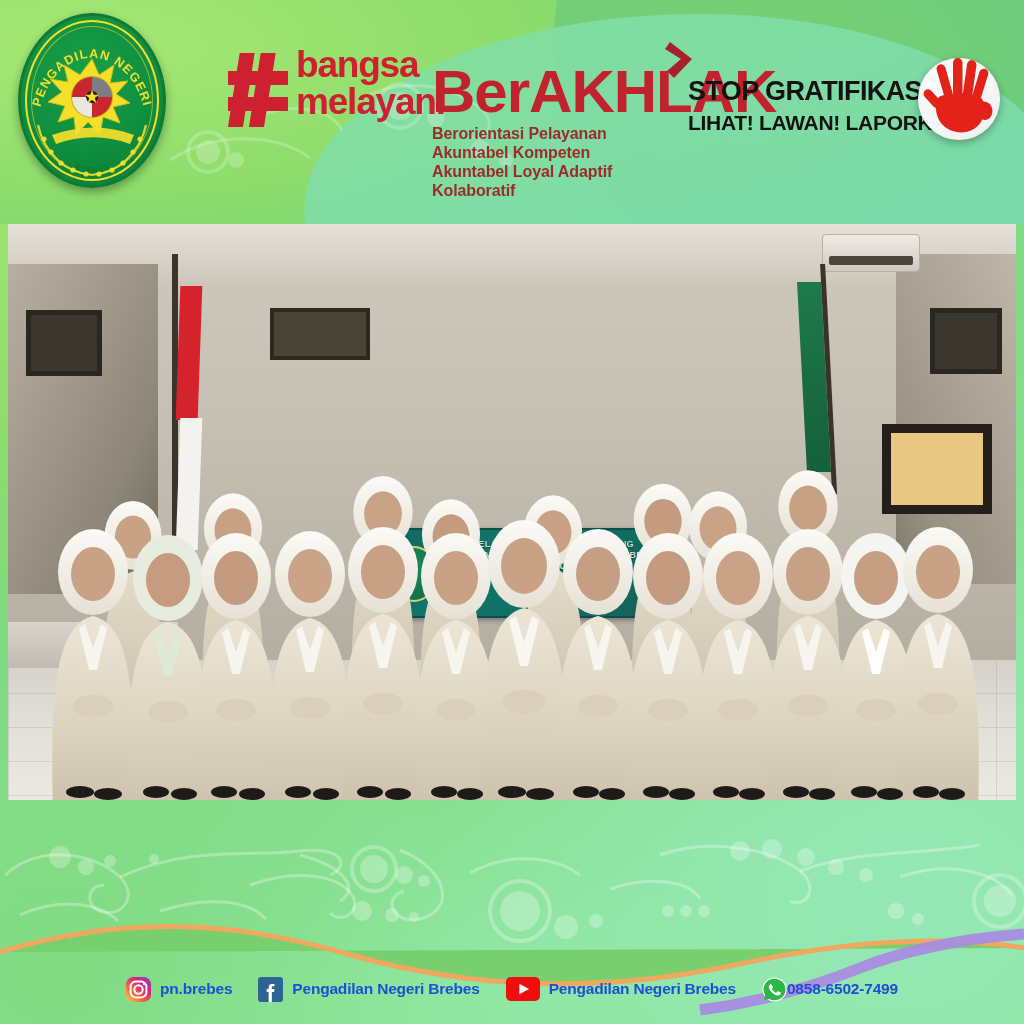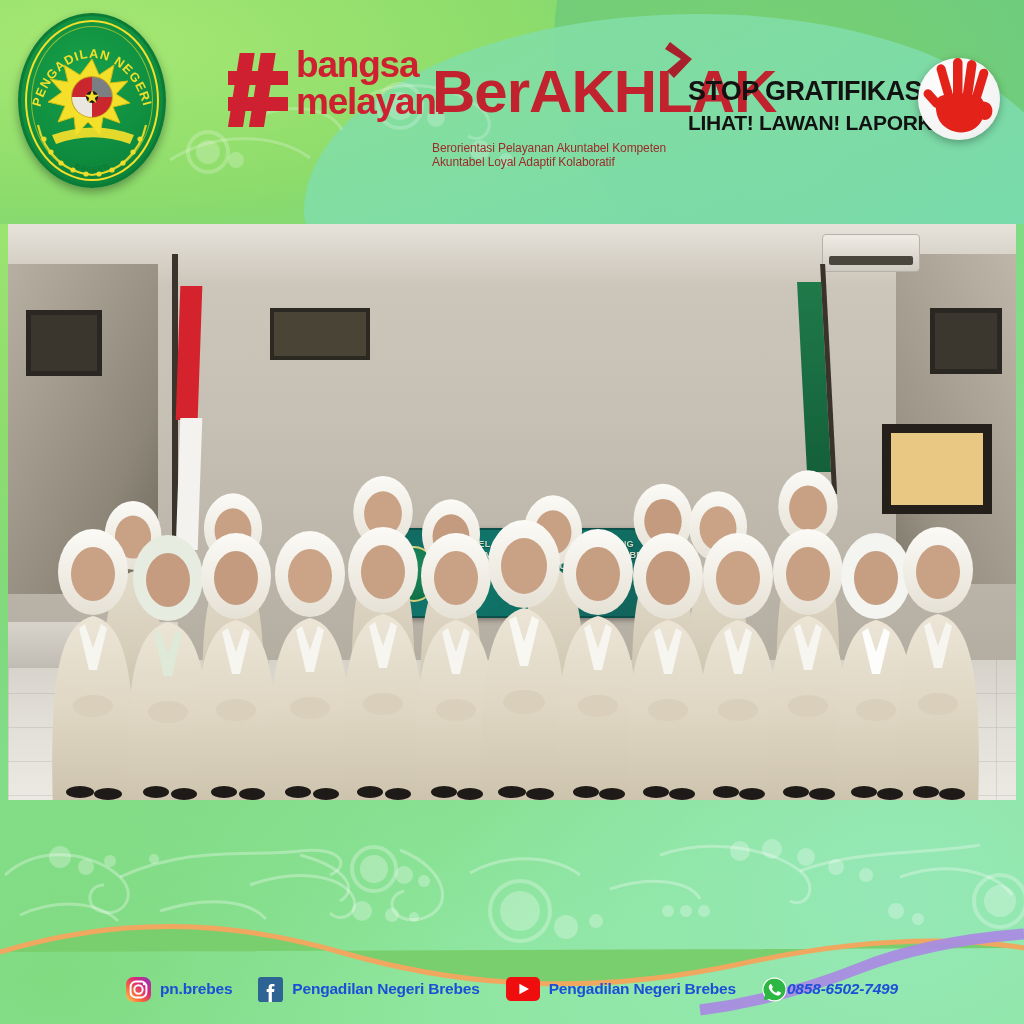--- a/index.html
+++ b/index.html
@@ -71,21 +71,21 @@
   .hash-mark{width:60px;height:78px;flex:0 0 auto;margin-top:4px;}
   .hash-lines{line-height:.99;font-weight:800;letter-spacing:-1.2px;}
   .hash-lines div{font-size:37px;}
   .l-black{color:#12100f;}
   .l-red{color:#cf2031;}
 
   
   .berakhlak{position:absolute;left:432px;top:62px;width:250px;}
   .ber-word{position:relative;font-size:60px;font-weight:800;color:#c2222e;letter-spacing:-1px;line-height:1;text-align:center;}
   .ber-arrow{position:absolute;right:-16px;top:-22px;width:34px;height:40px;}
-  .ber-sub{margin-top:19px;font-size:12px;font-weight:400;line-height:1.18;color:#9c2b2b;letter-spacing:-.1px;}
+  .ber-sub{margin-top:3px;font-size:16px;font-weight:700;line-height:1.18;color:#9c2b2b;letter-spacing:-.1px;}
 
   
   .stop{position:absolute;left:688px;top:78px;color:#131212;}
   .stop-l1{font-size:27px;font-weight:800;letter-spacing:-.6px;line-height:1;white-space:nowrap;}
   .stop-l2{font-size:21px;font-weight:800;letter-spacing:-.3px;line-height:1;margin-top:7px;white-space:nowrap;}
   .hand-badge{
     position:absolute;right:24px;top:58px;width:82px;height:82px;border-radius:50%;
     background:radial-gradient(circle at 38% 32%, #ffffff 0%, #f3f3f3 70%, #e2e2e2 100%);
     box-shadow:0 3px 8px rgba(0,0,0,.3);
   }
@@ -598,21 +598,21 @@
     </div>
 
     <div class="soc">
       <svg class="ic" viewBox="0 0 34 24" style="width:34px;height:24px;">
         <rect x="0" y="0" width="34" height="24" rx="5" fill="#f00d0d"></rect>
         <path d="M13.4,6.8 L23,12 L13.4,17.2 Z" fill="#ffffff"></path>
       </svg>
       <span class="soc-label">Pengadilan Negeri Brebes</span>
     </div>
 
-    <div class="soc" style="gap:0;font-style:italic;">
+    <div class="soc" style="gap:0;">
       <svg class="ic" viewBox="0 0 24 24">
         <circle cx="12" cy="12" r="11.6" fill="#ffffff"></circle>
         <path d="M12,1.6A10.4,10.4 0 0 0 2.9,17.2L1.7,22.3l5.2-1.3A10.4,10.4 0 1 0 12,1.6Z" fill="#2cb742"></path>
         <path d="M8.6,6.7c-0.3,0-0.7,0.1-1,0.5C7.2,7.6,6.5,8.3,6.5,9.7c0,1.4,1,2.8,1.2,3
                  c0.2,0.2,2,3.2,4.9,4.3c2.4,0.9,2.9,0.8,3.4,0.7c0.5-0.1,1.6-0.7,1.9-1.4c0.2-0.7,0.2-1.3,0.2-1.4
                  c-0.1-0.2-0.3-0.2-0.6-0.4c-0.3-0.2-1.6-0.8-1.9-0.9c-0.3-0.1-0.5-0.2-0.7,0.2c-0.2,0.3-0.8,0.9-0.9,1.1
                  c-0.2,0.2-0.3,0.2-0.6,0.1c-0.3-0.2-1.2-0.5-2.3-1.4c-0.9-0.8-1.4-1.7-1.6-2c-0.2-0.3,0-0.5,0.1-0.6
                  c0.1-0.1,0.3-0.4,0.5-0.5c0.2-0.2,0.2-0.3,0.3-0.5c0.1-0.2,0-0.4,0-0.6C9.3,8.1,8.9,6.9,8.7,6.8
                  C8.7,6.7,8.6,6.7,8.6,6.7Z" fill="#ffffff"></path>
       </svg>

